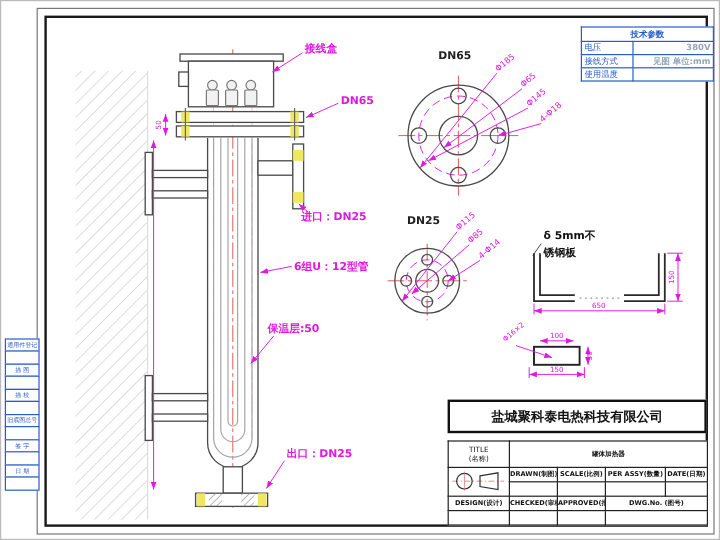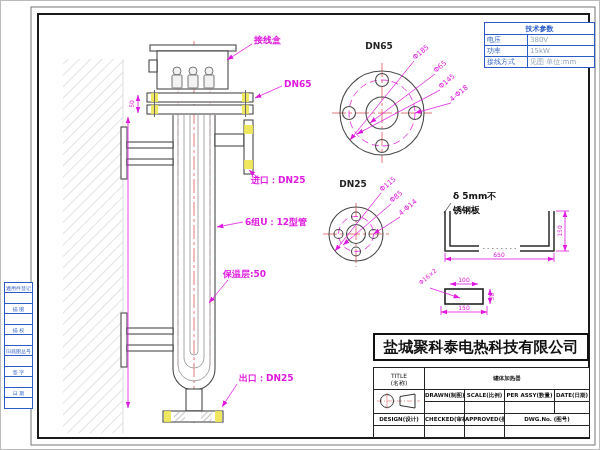--- a/index.html
+++ b/index.html
@@ -29,37 +29,37 @@
   table.tech {
     position:absolute; left:483px; top:21px; border-collapse:collapse;
     background:#fff; border:1.5px solid #2a5cc8;
   }
   table.tech td {
     border:1px solid #2a5cc8; font-size:7px; color:#2a5cc8;
     height:10px; padding:0 2px; line-height:10px; white-space:nowrap;
   }
   table.tech td.hd { text-align:center; font-weight:bold; height:11px; }
   table.tech td.lb { width:38px; }
-  table.tech td.vl { width:62px; color:#93a6ba; text-align:left; }
+  table.tech td.vl { width:62px; color:#93a6ba; text-align:right;font-weight:bold; }
 
   .margin-blocks { position:absolute; left:3px; top:282px; width:29px; }
   .mb-label {
     box-sizing:border-box; height:11px; border:1px solid #2a5cc8;
     font-size:5px; color:#2a5cc8; display:flex; align-items:center;
     justify-content:center; background:#fff; margin-top:-1px; white-space:nowrap;
   }
   .mb-empty {
     box-sizing:border-box; height:12px; border:1px solid #2a5cc8;
     background:#fff; margin-top:-1px;
   }
 
   .company-box {
     position:absolute; left:372px; top:332px; width:216px; height:28px;
     box-sizing:border-box; border:2px solid #111; display:flex;
-    align-items:center; justify-content:center; font-size:15px;
+    align-items:center; justify-content:center; font-size:11px;
     font-weight:bold; color:#111; background:#fff; white-space:nowrap;
   }
   table.tb {
     position:absolute; left:372px; top:366px; border-collapse:collapse;
     background:#fff; table-layout:fixed; width:216px;
   }
   table.tb td {
     border:1px solid #222; font-size:5.5px; color:#111; text-align:center;
     padding:0; overflow:hidden; white-space:nowrap;
   }
@@ -254,26 +254,26 @@
 <table class="tech">
   <tbody>
         <tr>
           <td class="hd" colspan="2">技术参数</td>
         </tr>
   <tr>
           <td class="lb">电压</td>
           <td class="vl">380V</td>
         </tr>
   <tr>
-          <td class="lb">功率</td>
-          <td class="vl">15kW</td>
+          <td class="lb">接线方式</td>
+          <td class="vl">见图 单位:mm</td>
         </tr>
   <tr>
-          <td class="lb">接线方式</td>
-          <td class="vl">见图 单位:mm</td>
+          <td class="lb">使用温度</td>
+          <td class="vl"></td>
         </tr>
 </tbody>
     </table>
 
 <div class="margin-blocks">
   <div class="mb-label">通用件登记</div>
       <div class="mb-empty"></div>
   <div class="mb-label">描 图</div>
       <div class="mb-empty"></div>
   <div class="mb-label">描 校</div>

